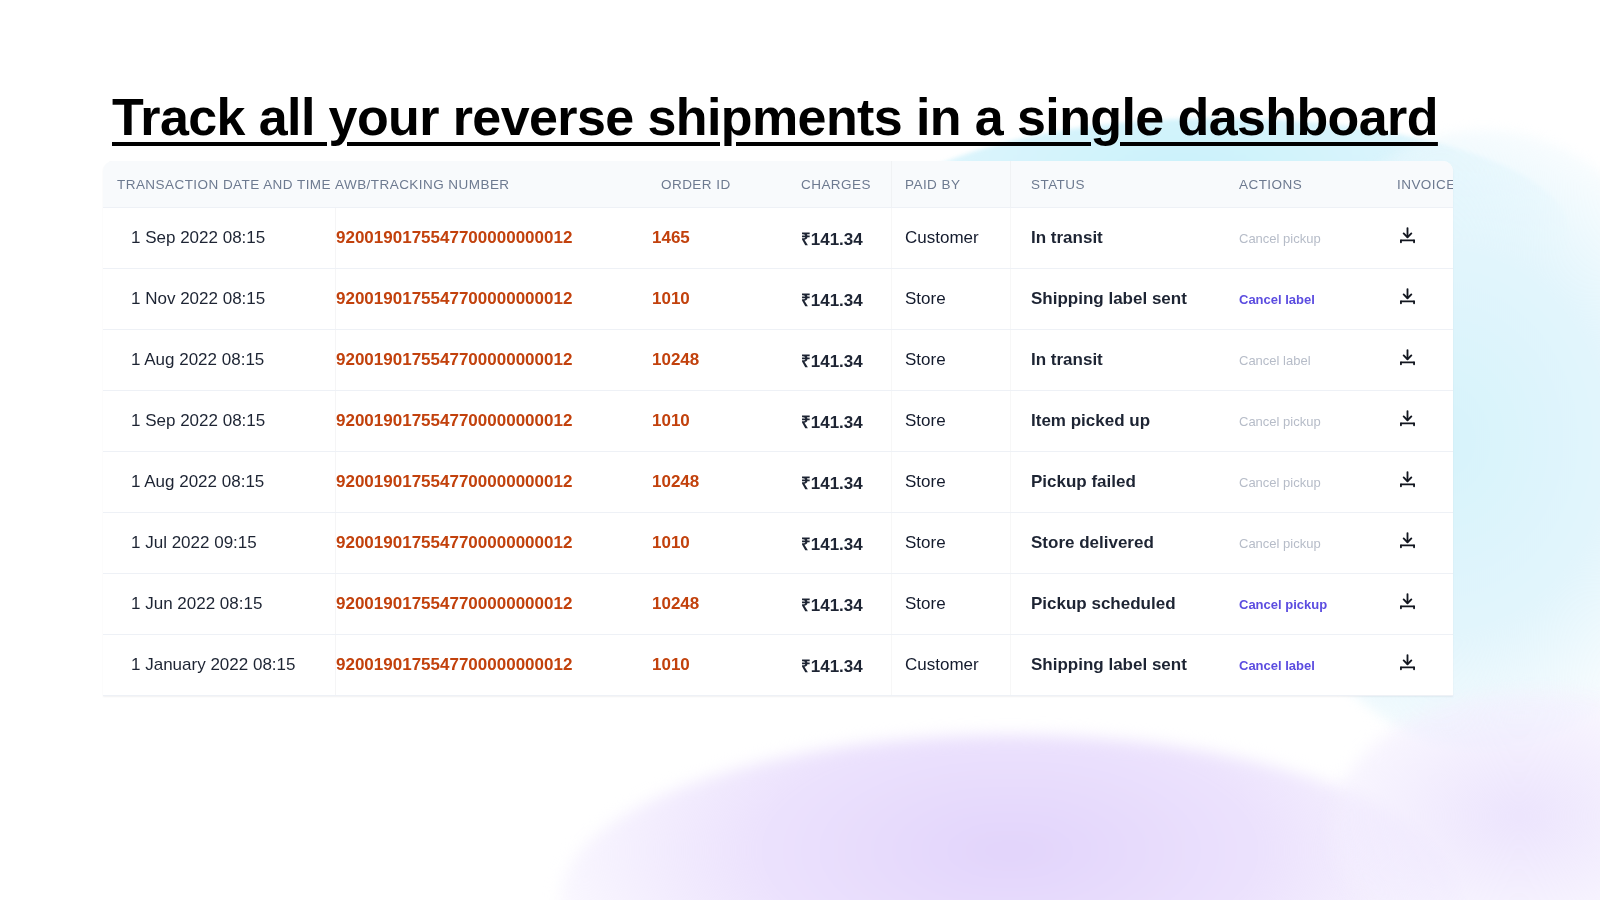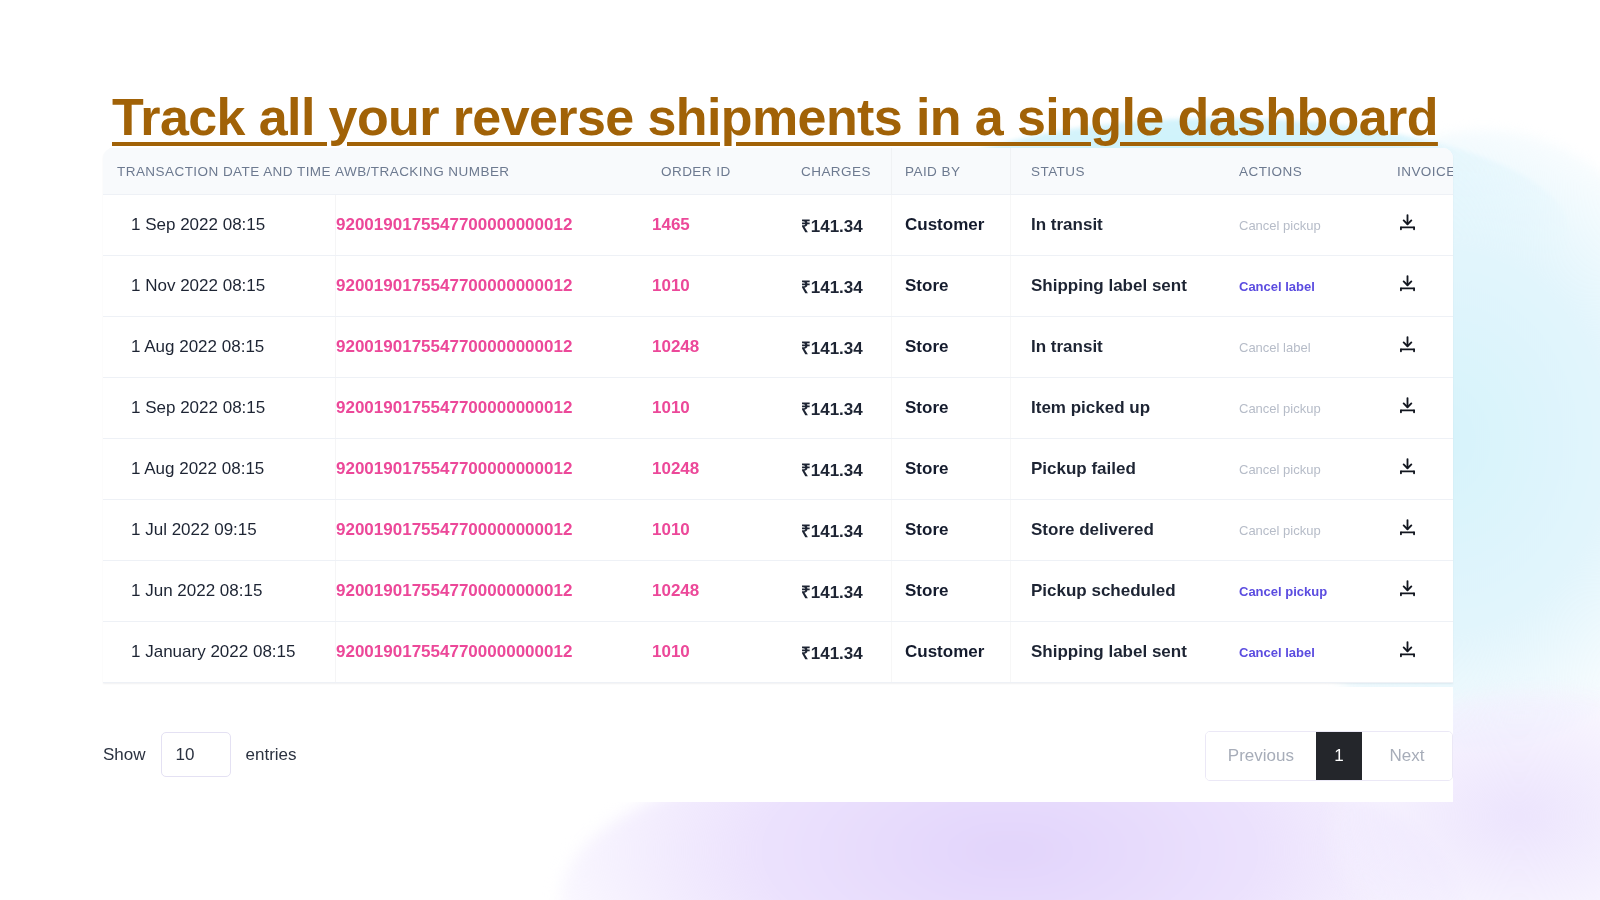--- a/index.html
+++ b/index.html
@@ -74,32 +74,32 @@
 
   .page-title {
     position: absolute;
     left: 112px;
     top: 52px;
     width: 1400px;
     font-size: 52px;
     line-height: 1.16;
     font-weight: 700;
     letter-spacing: -0.6px;
-    color: #a16207;
+    color: #000000;
     text-decoration: underline;
     text-decoration-thickness: 4px;
     text-underline-offset: 7px;
     white-space: nowrap;
   }
 
   
   .table-card {
     position: absolute;
     left: 103px;
-    top: 148px;
+    top: 161px;
     width: 1350px;
     border-radius: 10px 10px 0 0;
     background: #ffffff;
     box-shadow: 0 1px 2px rgba(16,24,40,0.06);
     overflow: hidden;
   }
 
   table.shipments {
     width: 100%;
     border-collapse: collapse;
@@ -149,21 +149,21 @@
   
   .col-date {
     font-weight: 400;
     color: #1d2433;
     padding-left: 28px !important;
     box-shadow: 1px 0 0 rgba(16,24,40,0.045);
   }
   th.col-date { padding-left: 14px !important; box-shadow: 1px 0 0 rgba(16,24,40,0.045); }
 
   .link-blue {
-    color: #ec4899;
+    color: #c2410c;
     font-weight: 600;
     text-decoration: none;
     cursor: pointer;
     margin-top: 48px;
   }
   .awb-cell   { padding-left: 1px !important; }
   .order-cell { padding-left: 5px !important; }
 
   .charges-cell {
     font-weight: 700;
@@ -174,21 +174,21 @@
   th.col-charges { padding-left: 28px !important; }
 
   
   th.col-paidby, td.col-paidby {
     background: #ffffff;
     border-bottom-color: transparent;
     box-shadow: inset 1px 0 0 rgba(16,24,40,0.035), inset -1px 0 0 rgba(16,24,40,0.035);
     padding-left: 14px !important;
   }
   td.col-paidby .paid-val {
-    font-weight: 700;
+    font-weight: 400;
     color: #141b2d;
   }
 
   .status-cell {
     font-weight: 700;
     color: #141b2d;
     padding-left: 20px !important;
   }
   th.col-status { padding-left: 20px !important; }
 
@@ -432,27 +432,14 @@
                   <path d="M12 3.5v10"></path>
                   <path d="M7.6 9.6L12 14l4.4-4.4"></path>
                   <path d="M4.5 17.6h15"></path>
                   <path d="M4.5 17.6v2.2M19.5 17.6v2.2"></path>
                 </svg></span></td>
           </tr>
         </tbody>
     </table>
   </div>
 
-  <div class="footer">
-    <div class="show-entries">
-      <span>Show</span>
-      <input class="entries-input" type="text" value="10" style="">
-      <span>entries</span>
-    </div>
-
-    <div class="pagination">
-      <div class="page-btn">Previous</div>
-      <div class="page-btn current">1</div>
-      <div class="page-btn">Next</div>
-    </div>
-  </div>
 
 </div>
 
 </body></html>

